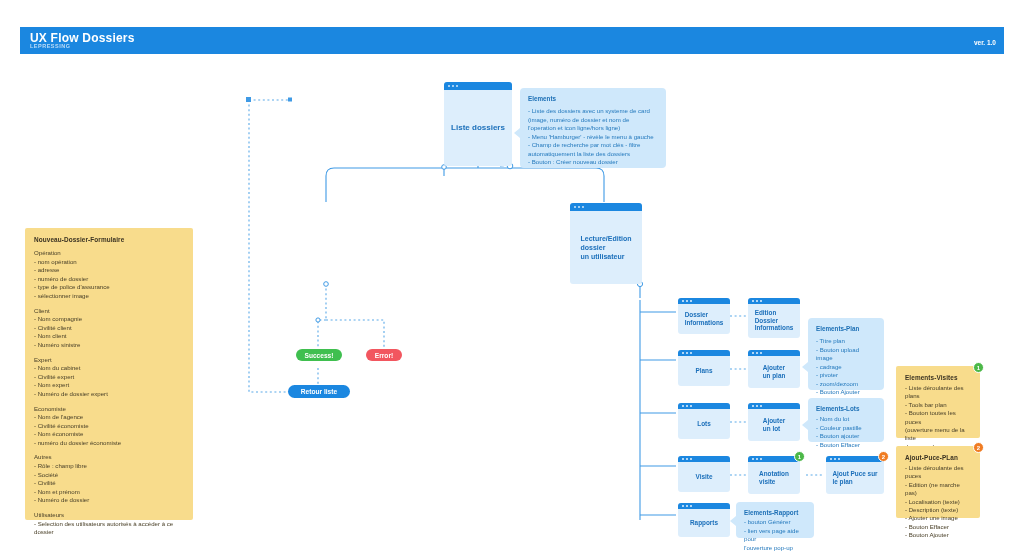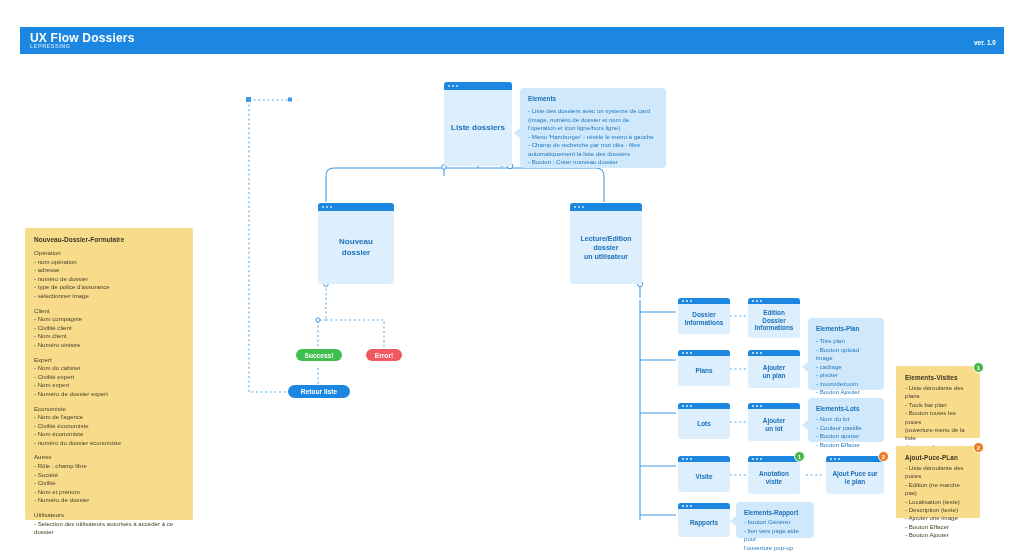--- a/index.html
+++ b/index.html
@@ -68,21 +68,21 @@
     border-radius:3px 3px 0 0;
   }
   .win .bar i{
     position:absolute;top:3px;width:2px;height:2px;border-radius:50%;
     background:#cfe6fa;
   }
   .win .bar i:nth-child(1){left:4px;}
   .win .bar i:nth-child(2){left:8px;}
   .win .bar i:nth-child(3){left:12px;}
   .win .lbl{
-    font-size:7.4px;font-weight:bold;color:#1b6fba;text-align:center;
+    font-size:7.4px;font-weight:bold;color:#1b6fba;text-align:left;
     line-height:9.6px;padding:8px 4px 0 4px;
   }
   .win.big .lbl{font-size:8px;line-height:10.5px;}
   .win.sm .bar{height:6px;}
   .win.sm .bar i{top:2px;width:1.6px;height:1.6px;}
   .win.sm .lbl{font-size:6.4px;line-height:7.8px;padding-top:5px;}
 
   
   .pill{
     position:absolute;border-radius:9px;box-sizing:border-box;
@@ -229,29 +229,20 @@
 
   <div class="win big" style="left:444px;top:82px;width:68px;height:84px;">
     <div class="bar">
         <i></i>
         <i></i>
         <i></i>
       </div>
     <div class="lbl">Liste dossiers</div>
   </div>
 
-  <div class="win big" style="left:318px;top:203px;width:76px;height:81px;">
-    <div class="bar">
-        <i></i>
-        <i></i>
-        <i></i>
-      </div>
-    <div class="lbl" style="white-space:pre-line;">Nouveau
-dossier</div>
-  </div>
 
   <div class="win big" style="left:570px;top:203px;width:72px;height:81px;">
     <div class="bar">
         <i></i>
         <i></i>
         <i></i>
       </div>
     <div class="lbl" style="white-space:pre-line;font-size:7px;line-height:9px;">Lecture/Edition
 dossier
 un utilisateur</div>

